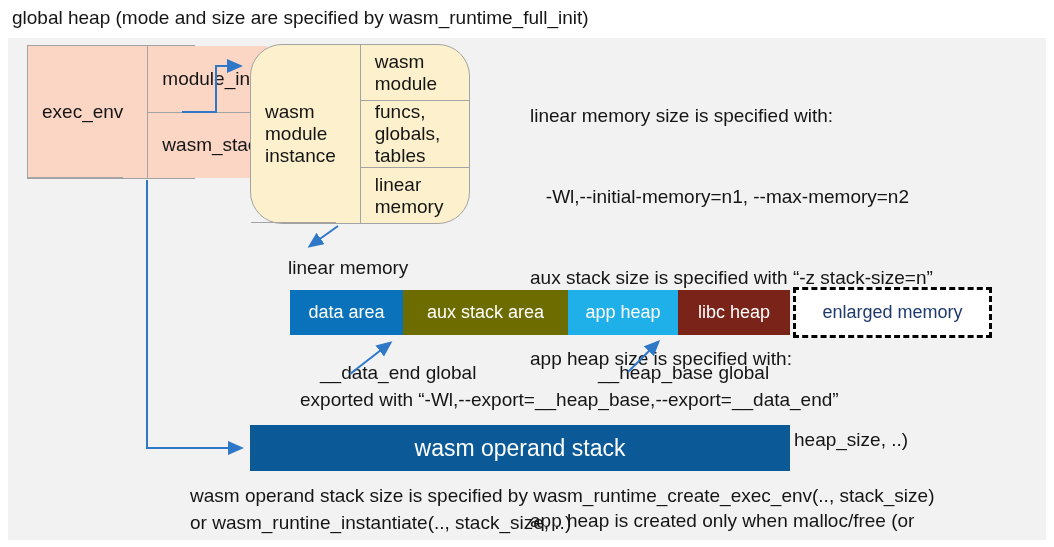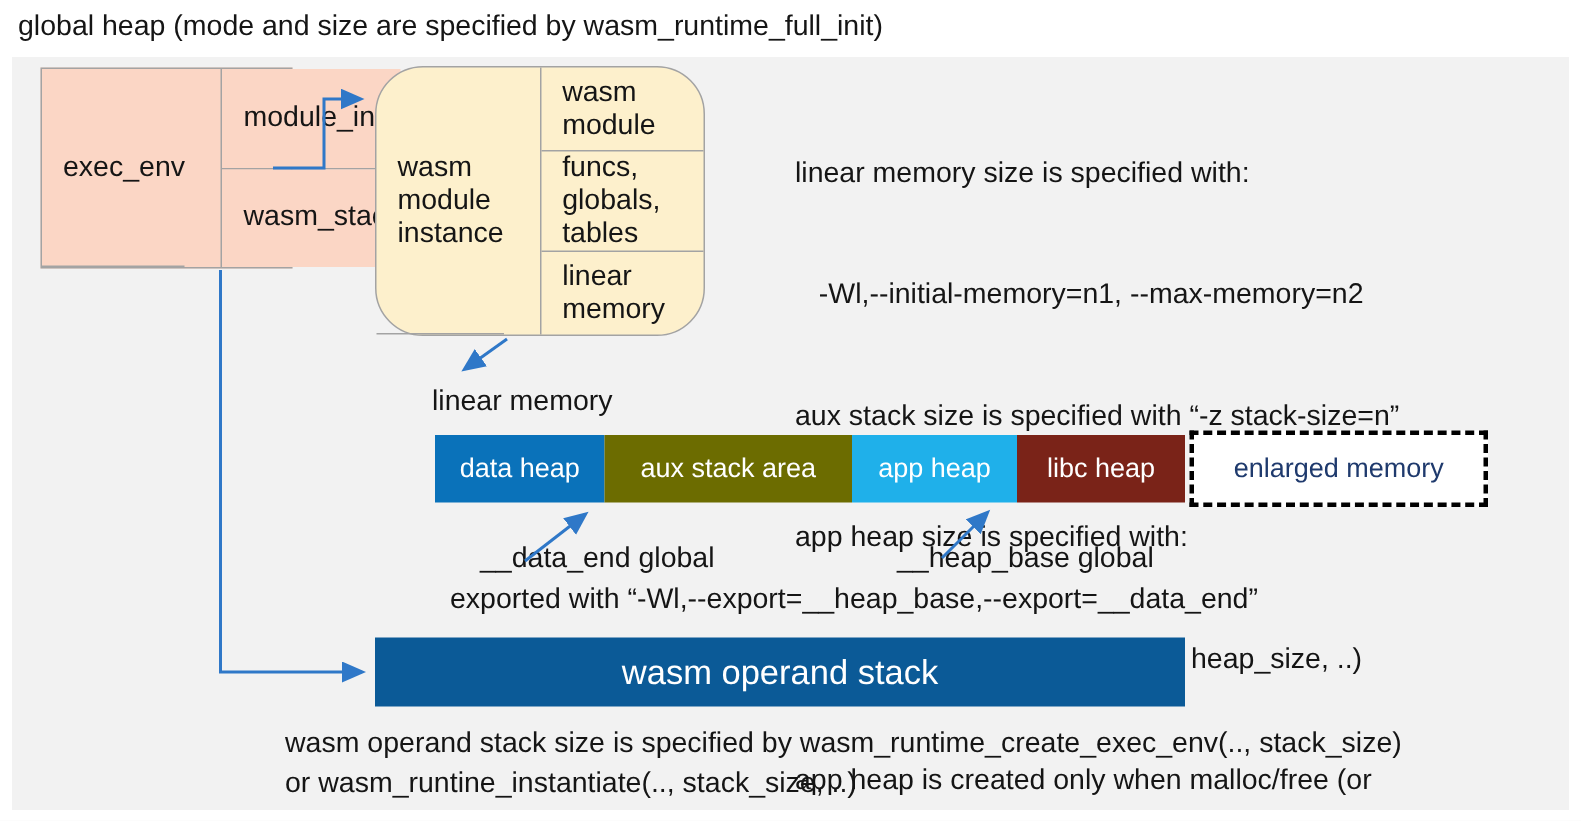--- a/index.html
+++ b/index.html
@@ -87,21 +87,21 @@
   <div>   -Wl,--initial-memory=n1, --max-memory=n2</div>
   <div>aux stack size is specified with “-z stack-size=n”</div>
   <div>app heap size is specified with:</div>
   <div>   wasm_runtime_instantiate(.., heap_size, ..)</div>
   <div>app heap is created only when malloc/free (or</div>
   
 </div>
 
 <div id="lm-label" class="abs">linear memory</div>
 <div id="lm-bar" class="abs">
-  <div class="seg seg-data" style="background: rgb(10, 114, 186);">data heap</div>
+  <div class="seg seg-data" style="background: rgb(10, 114, 186);">data area</div>
   <div class="seg seg-aux" style="background: rgb(108, 108, 0);">aux stack area</div>
   <div class="seg seg-app" style="background: rgb(31, 176, 234);">app heap</div>
   <div class="seg seg-libc" style="background: rgb(122, 35, 24);">libc heap</div>
   <div class="seg-enlarged" style="color: rgb(31, 58, 109);">enlarged memory</div>
 </div>
 
 <div id="data-end-label" class="abs">__data_end global</div>
 <div id="heap-base-label" class="abs">__heap_base global</div>
 <div id="exported-label" class="abs">exported with “-Wl,--export=__heap_base,--export=__data_end”</div>
 

